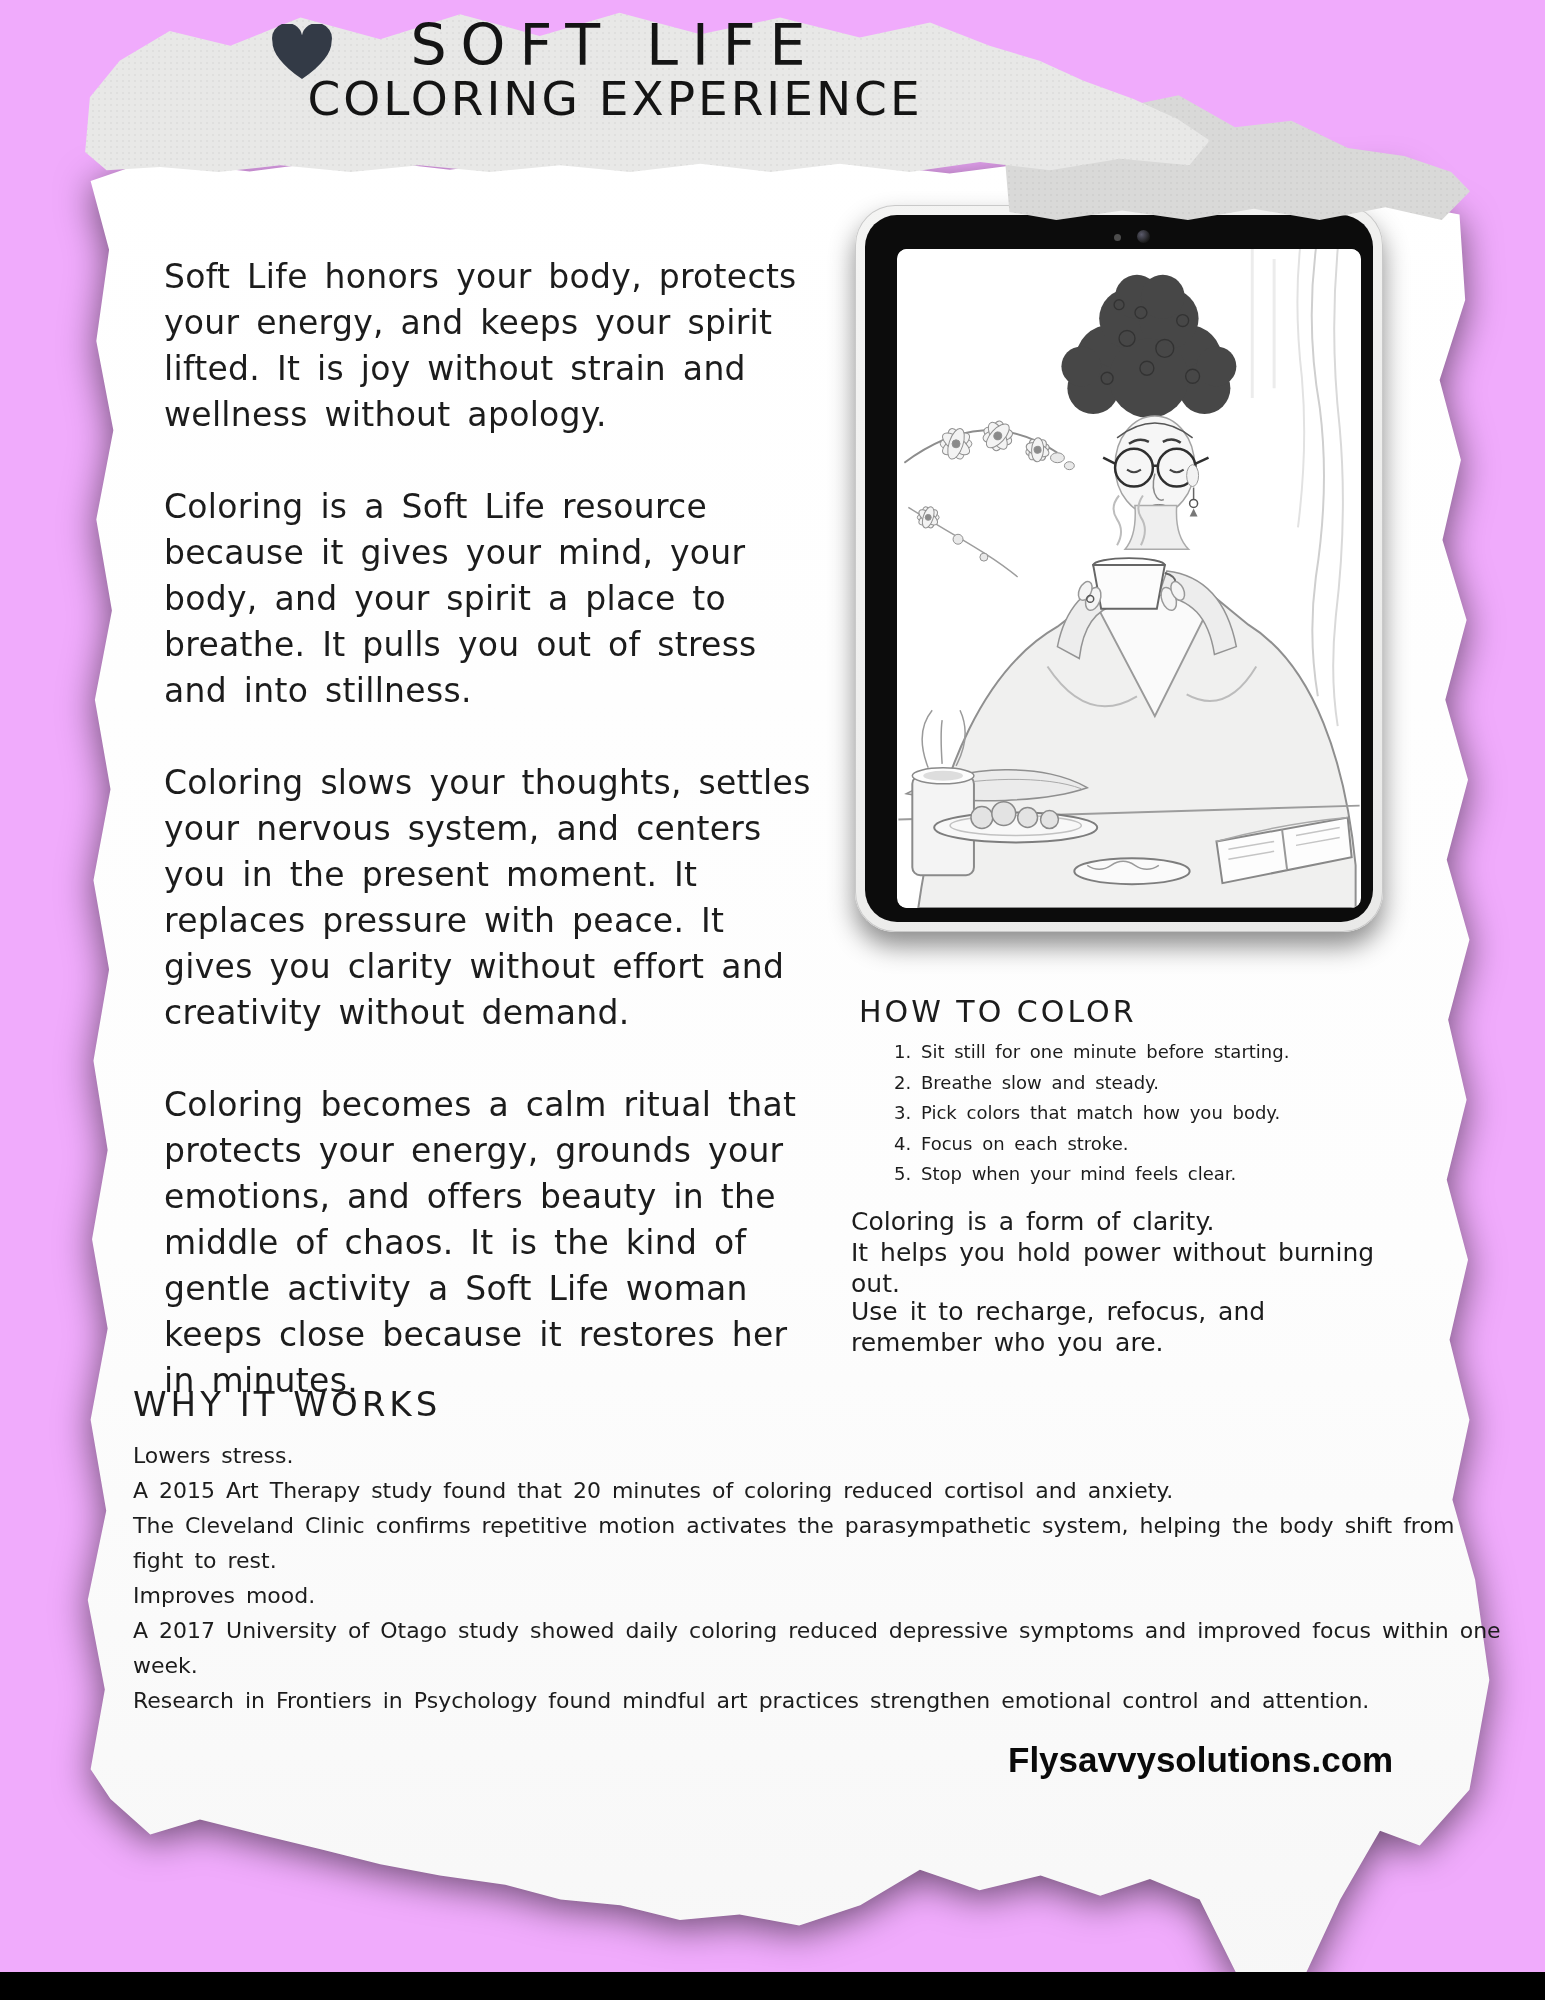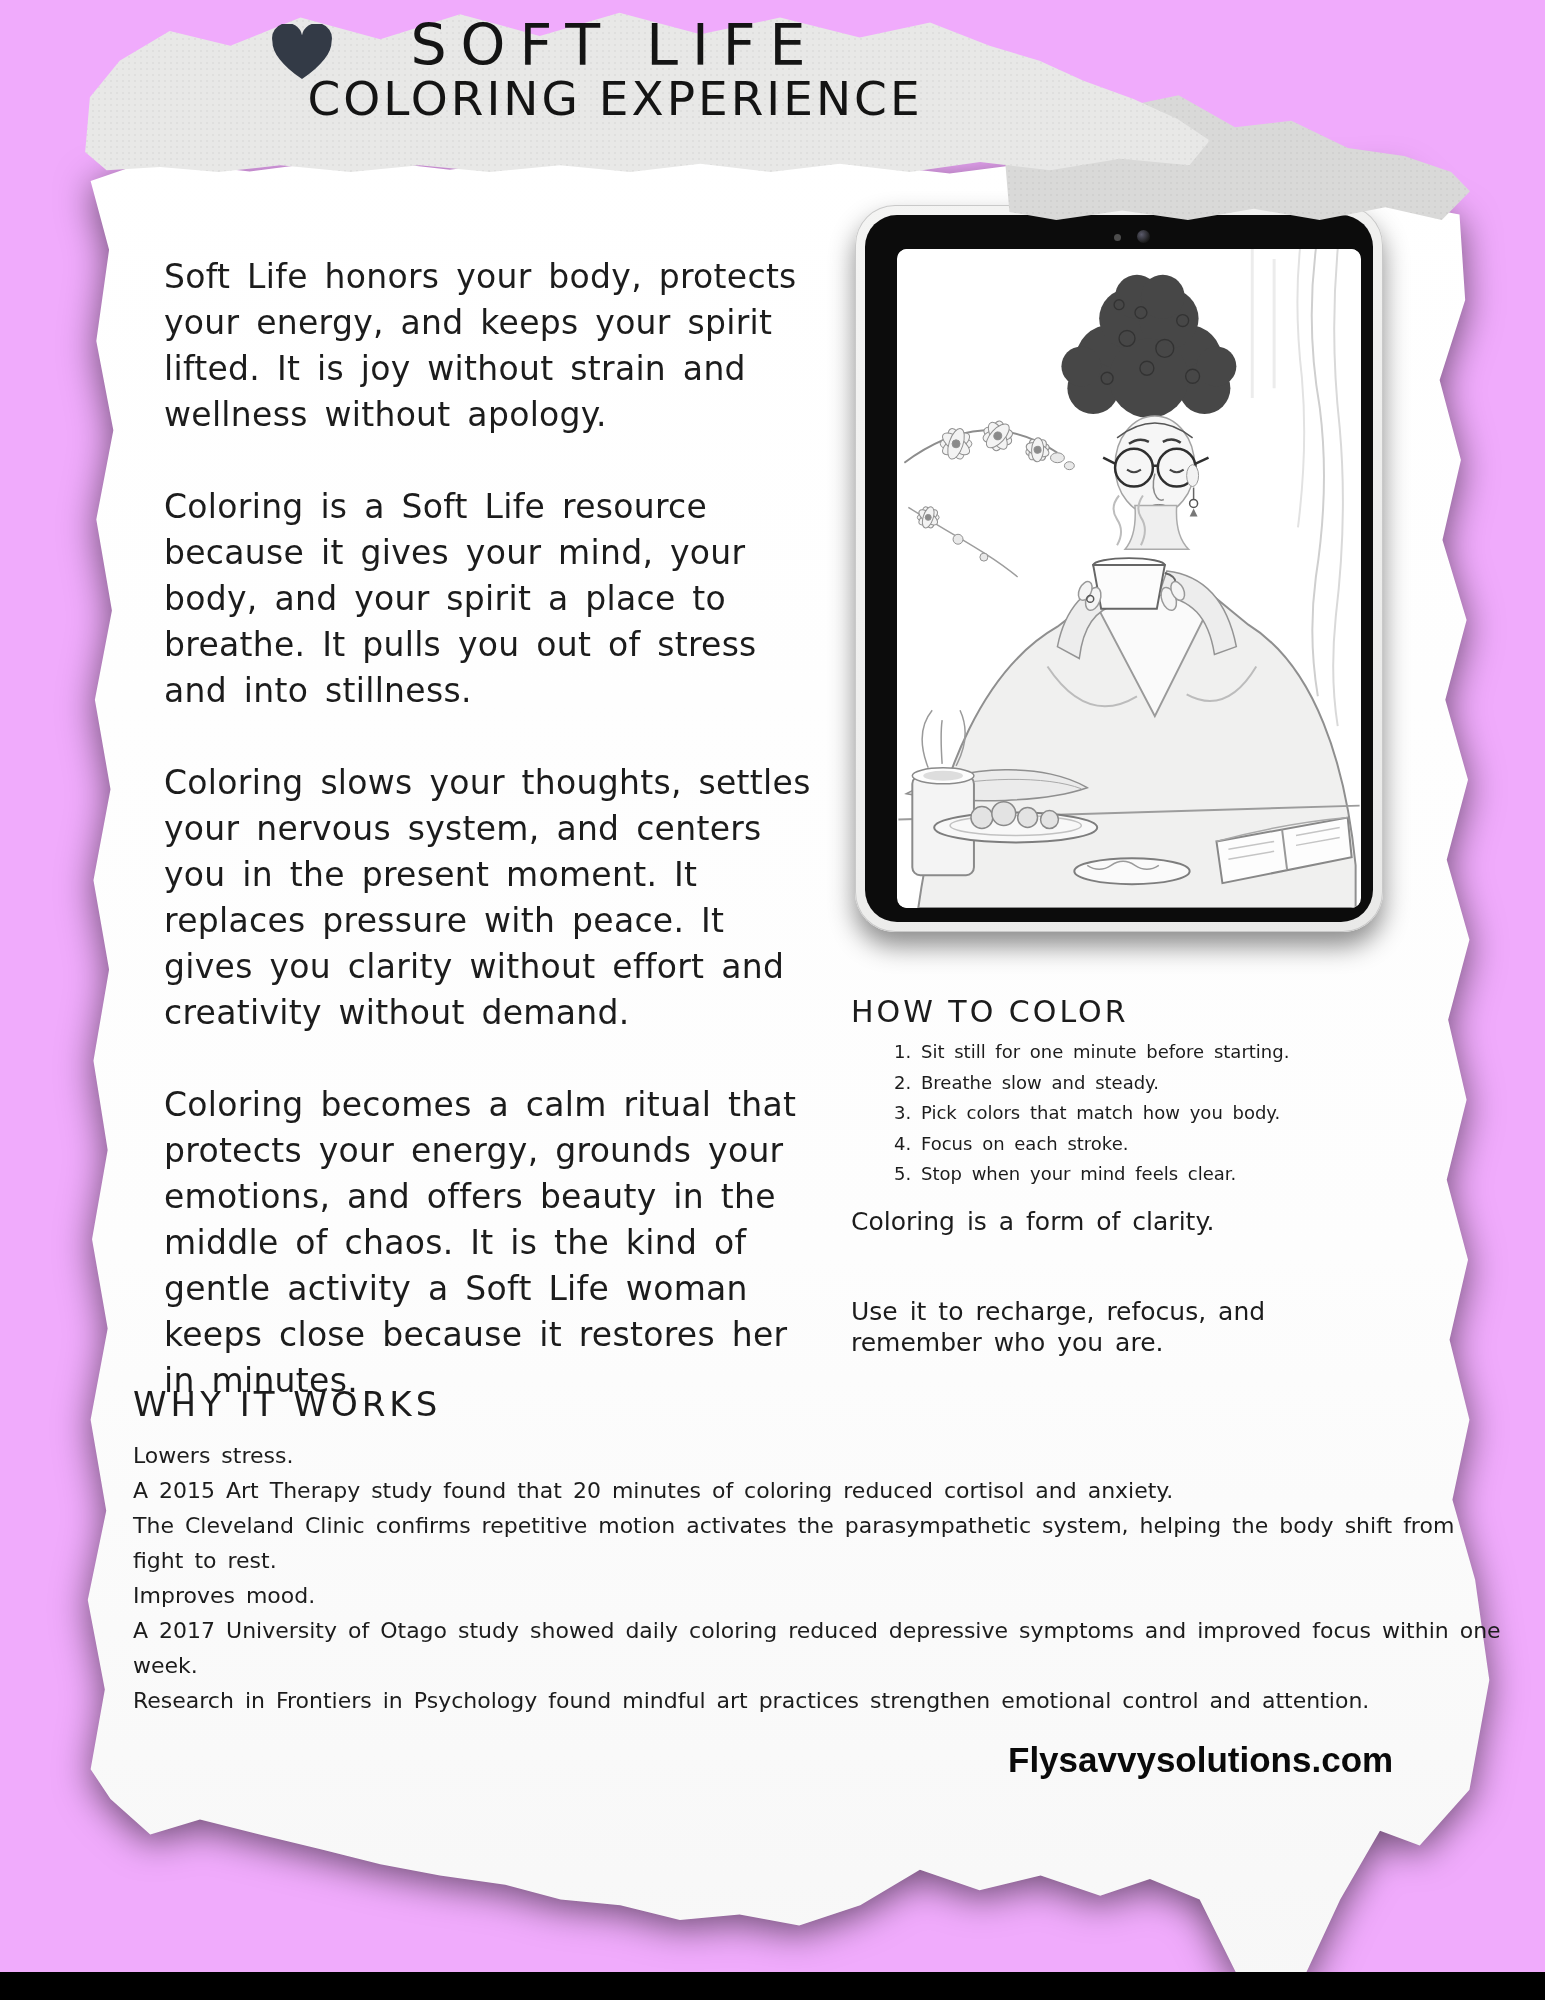--- a/index.html
+++ b/index.html
@@ -50,21 +50,21 @@
   .cam-dot-s{position:absolute;left:249px;top:19px;width:7px;height:7px;border-radius:50%;background:#4d4d4d;}
   .cam-dot-b{position:absolute;left:272px;top:15px;width:13px;height:13px;border-radius:50%;
     background:radial-gradient(circle at 35% 35%,#5a5a6a,#1a1a1a 70%);}
   .screen{position:absolute;left:32px;top:34px;width:464px;height:659px;background:#fff;border-radius:10px;overflow:hidden;}
 
   
   .hand{letter-spacing:.3px;word-spacing:6px;}
   .intro{position:absolute;left:164px;top:238px;width:650px;font-size:33px;line-height:46px;}
   .intro p{margin:16px 0 46px 0;}
   .howto{position:absolute;left:851px;top:994px;width:545px;}
-  .howto-h{font-size:30px;letter-spacing:3px;margin:0 0 6px 0;font-weight:400;}
+  .howto-h{font-size:30px;letter-spacing:3px;margin:0 0 6px 8px;font-weight:400;}
   .howto ol{margin:8px;padding-left:62px;font-size:18px;line-height:30.5px;word-spacing:4px;}
   .clarity{position:absolute;left:851px;top:1206px;width:560px;font-size:25px;line-height:31px;word-spacing:4px;}
   .usage{position:absolute;left:851px;top:1296px;width:525px;font-size:25px;line-height:31px;word-spacing:4px;}
   .why{position:absolute;left:133px;top:1384px;width:1370px;}
   .why-h{font-size:34px;letter-spacing:4px;font-weight:400;margin:0 0 14px 0;}
   .why-line{font-size:22px;line-height:35px;word-spacing:4px;}
   .footer{position:absolute;left:1008px;top:1740px;font-family:"Liberation Sans",sans-serif;
     font-weight:700;font-size:35px;color:#0a0a0a;letter-spacing:0;}
 </style>
 </head>
@@ -250,20 +250,21 @@
       <li>Sit still for one minute before starting.</li>
       <li>Breathe slow and steady.</li>
       <li>Pick colors that match how you body.</li>
       <li>Focus on each stroke.</li>
       <li>Stop when your mind feels clear.</li>
     </ol>
   </div>
 
   <div class="clarity">
     <div>Coloring is a form of clarity.</div>
+    <div>It helps you hold power without burning out.</div>
   </div>
   <div class="usage">Use it to recharge, refocus, and remember who you are.</div>
 
   <div class="why">
     <h3 class="why-h">WHY IT WORKS</h3>
     <div class="why-line">Lowers stress.</div>
     <div class="why-line">A 2015 Art Therapy study found that 20 minutes of coloring reduced cortisol and anxiety.</div>
     <div class="why-line">The Cleveland Clinic confirms repetitive motion activates the parasympathetic system, helping the body shift from fight to rest.</div>
     <div class="why-line">Improves mood.</div>
     <div class="why-line">A 2017 University of Otago study showed daily coloring reduced depressive symptoms and improved focus within one week.</div>

